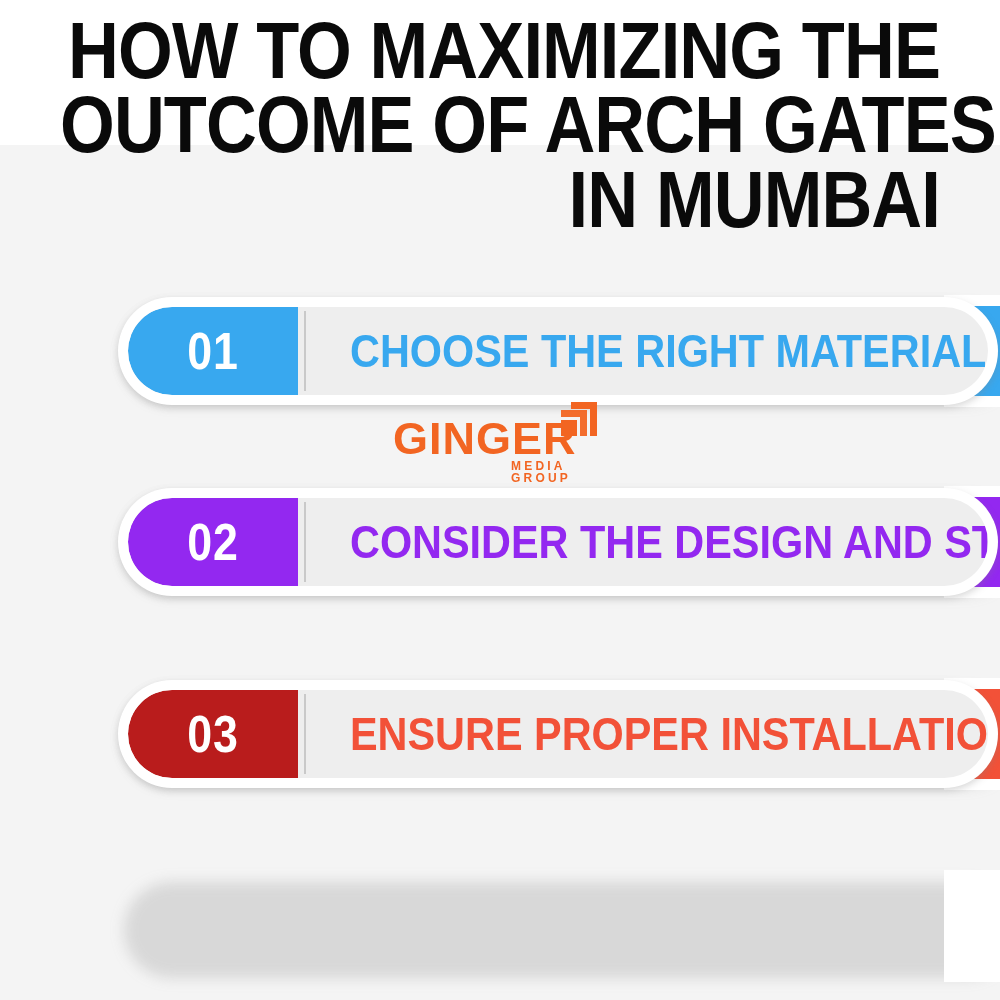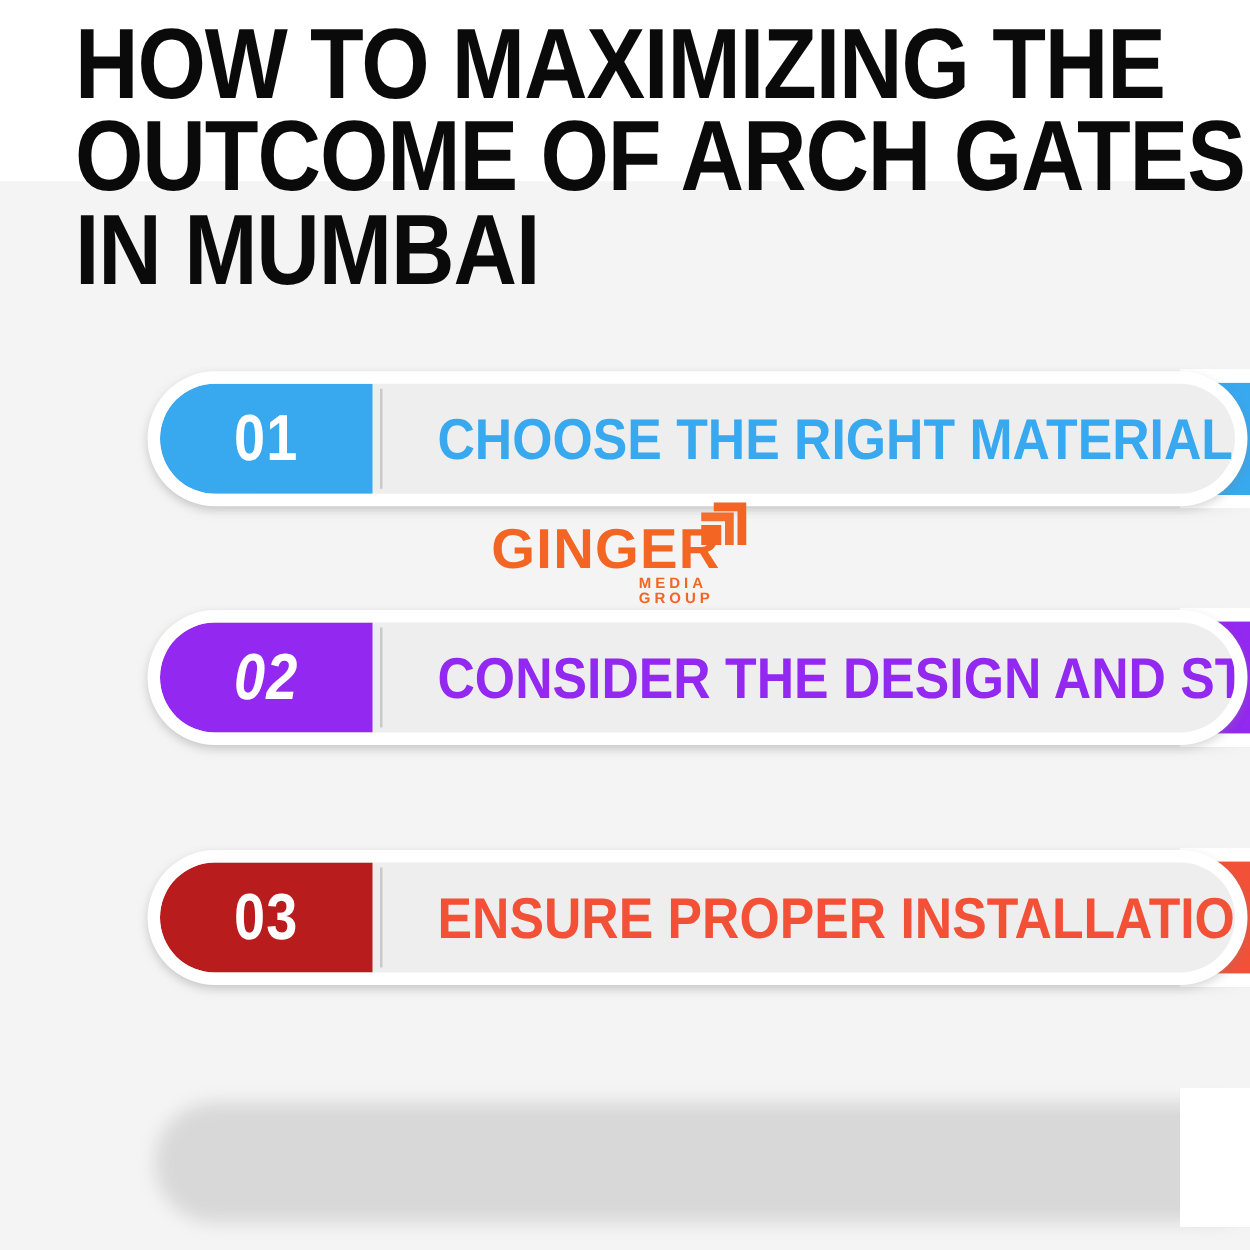--- a/index.html
+++ b/index.html
@@ -21,21 +21,21 @@
     position:absolute; left:0; top:0; width:1000px; height:145px;
     background:#ffffff;
   }
   .band-body {
     position:absolute; left:0; top:145px; width:1000px; height:855px;
     background:#f4f4f4;
   }
   
   .title-block {
     position:absolute; left:0; top:14px; width:1000px;
-    text-align:left; z-index:6;
+    text-align:right; z-index:6;
   }
   .title-line {
     display:block;
     color:#0a0a0a;
     font-family:"Liberation Sans Narrow","Liberation Sans",sans-serif;
     font-weight:900;
     font-size:80px;
     line-height:0.93;
     letter-spacing:-1px;
     transform:scaleX(0.88);
@@ -191,21 +191,21 @@
   </div>
 
   <div class="row" id="row1" style="top:488px;">
     <div class="row-shadow"></div>
     <div class="arrow-wrap">
       <div class="arrow-white"></div>
       <div class="arrow-color" id="arrow1" style="background: rgb(147, 40, 240);"></div>
     </div>
     <div class="pill">
       <div class="pill-inner">
-        <div class="num-block" id="num1" style="background: rgb(147, 40, 240); font-style: italic;">
+        <div class="num-block" id="num1" style="background: rgb(147, 40, 240);">
           <span class="num-text">02</span>
         </div>
         <div class="divider"></div>
         <div class="row-label" id="lbl1" style="color: rgb(147, 40, 240);">CONSIDER THE DESIGN AND STYLE</div>
       </div>
     </div>
   </div>
 
   <div class="row" id="row2" style="top:680px;">
     <div class="row-shadow"></div>

